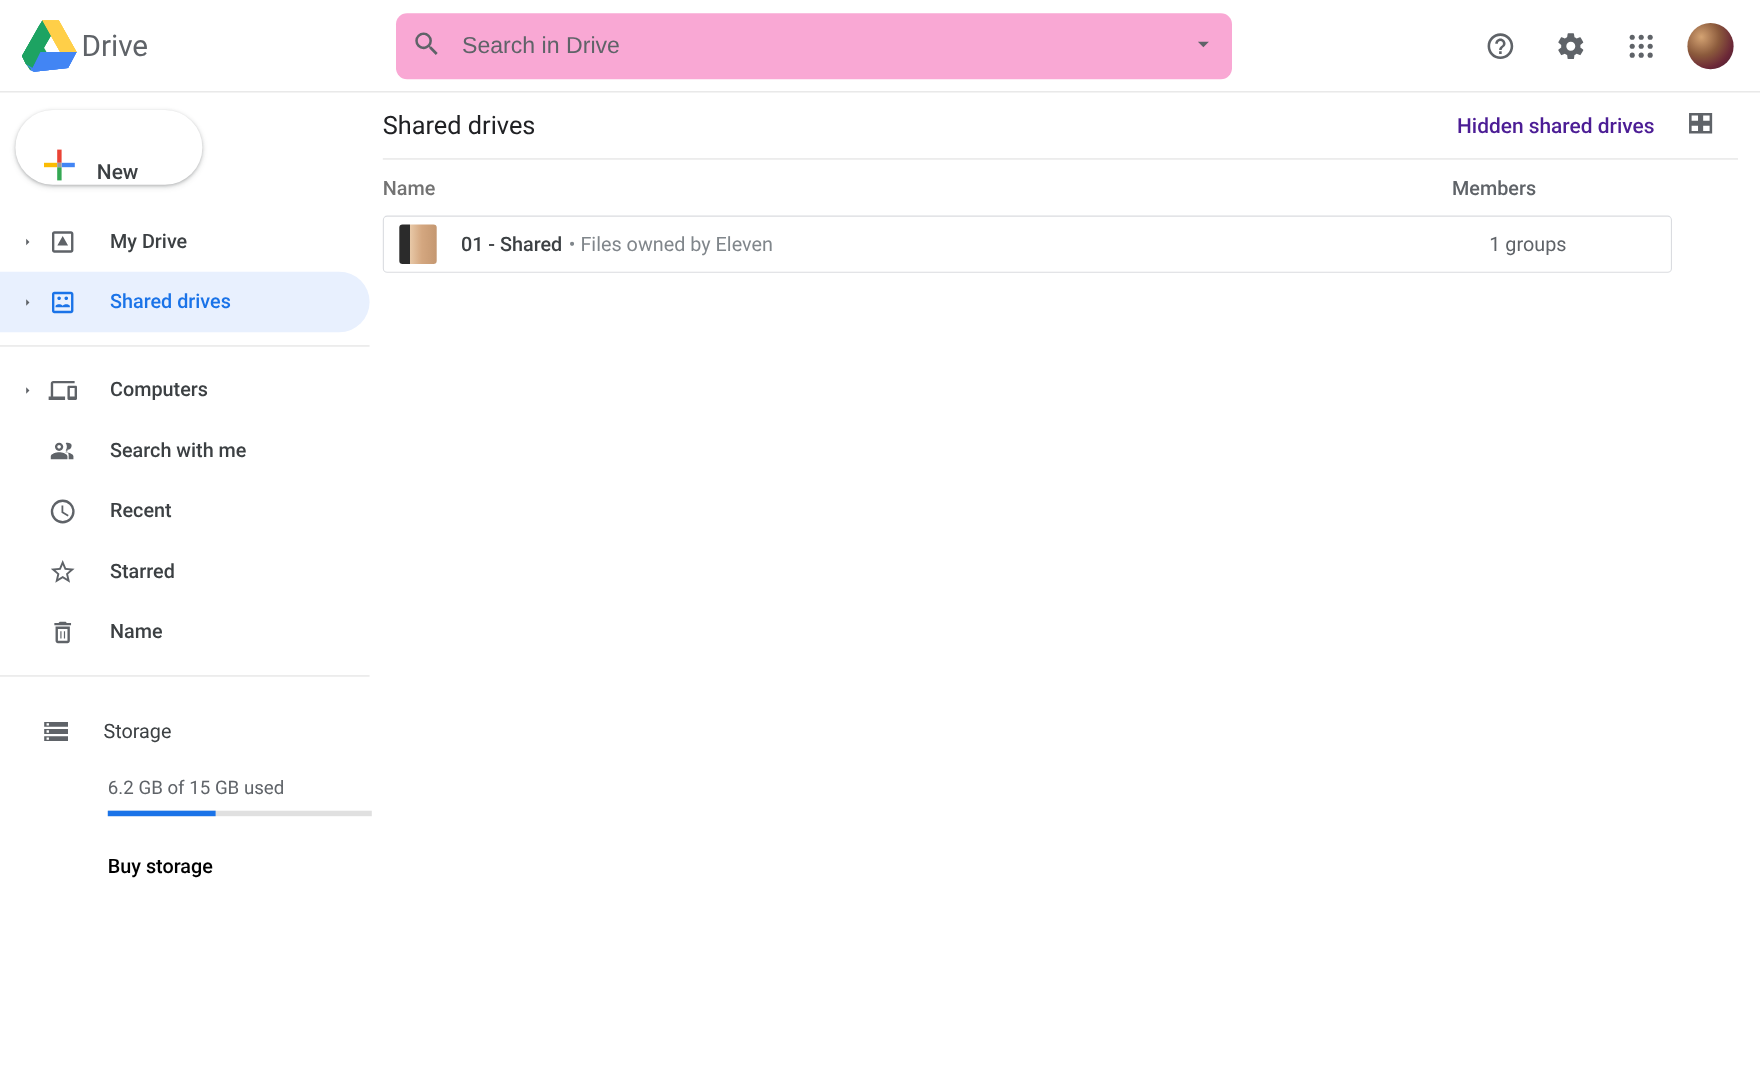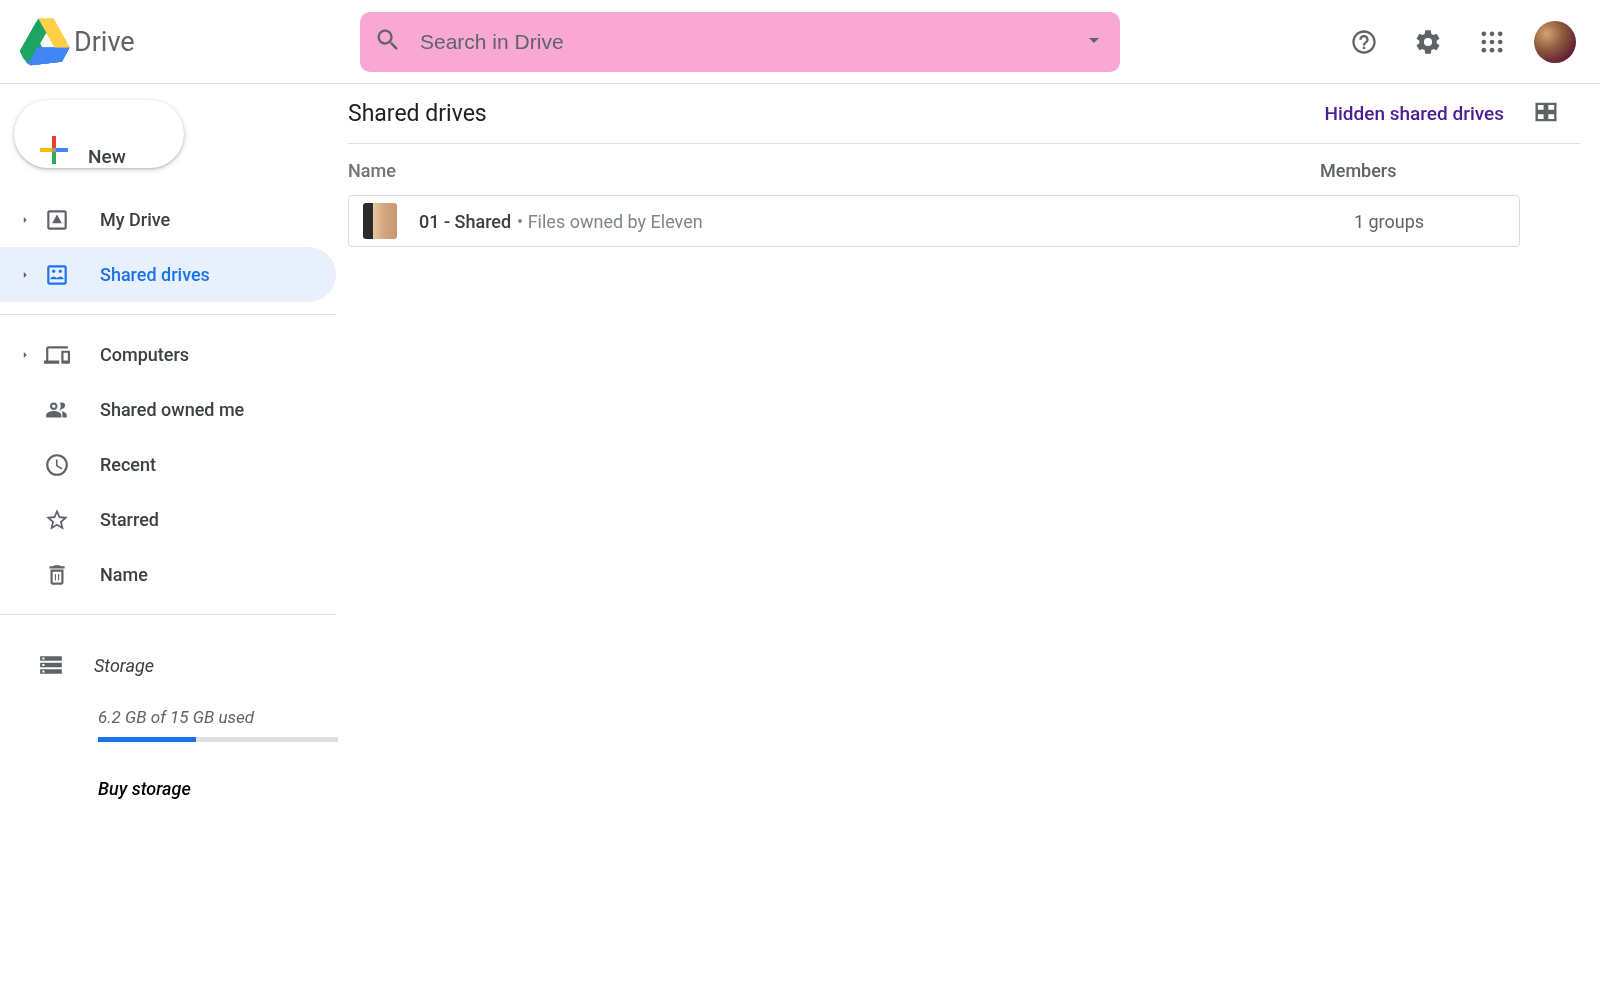--- a/index.html
+++ b/index.html
@@ -121,21 +121,21 @@
   .nav-icon {
     width: 30px;
     display: flex;
     justify-content: center;
     margin-right: 24px;
   }
   .nav-icon svg { width: 26px; height: 26px; fill: #5f6368; }
   .nav-item.active .nav-icon svg { fill: #1a73e8; }
   .nav-label { font-size: 18px; color: #3c4043; font-weight: 500; }
   .nav-item.active .nav-label { color: #1a73e8; }
-  .storage-block { padding: 20px 24px 0 38px; font-style: italic; }
+  .storage-block { padding: 20px 24px 0 38px; }
   .storage-header {
     display: flex;
     align-items: center;
     gap: 30px;
     height: 48px;
   }
   .storage-header svg { width: 26px; height: 26px; fill: #5f6368; }
   .storage-label { font-size: 18px; color: #3c4043; }
   .storage-text {
     font-size: 17px;
@@ -359,21 +359,21 @@
         <span class="nav-label">Computers</span>
       </div>
       <div class="nav-item">
         <span class="expand-slot"></span>
         <span class="nav-icon">
             <svg viewBox="0 0 24 24">
               <path d="M15 8c0-1.66-1.34-3-3-3S9 6.34 9 8s1.34 3 3 3 3-1.34 3-3zm-3 5c-2 0-6 1-6 3v2h12v-2c0-2-4-3-6-3zm6-10c.34 0 .67.03 1 .08C20.17 3.55 21 5.17 21 7v1h2V7c0-2.76-2.24-5-5-5zm0 10c.29 0 .62.02.97.05 1.16.22 2.03.73 2.03 1.95v2h2v-2c0-1.84-2.56-2.82-5-3z" opacity="0"></path>
               <path d="M9 12c1.93 0 3.5-1.57 3.5-3.5S10.93 5 9 5 5.5 6.57 5.5 8.5 7.07 12 9 12zm0-5c.83 0 1.5.67 1.5 1.5S9.83 10 9 10s-1.5-.67-1.5-1.5S8.17 7 9 7zm0 6c-2.33 0-7 1.17-7 3.5V19h14v-2.5c0-2.33-4.67-3.5-7-3.5zm7-1c-.29 0-.62.02-.97.05 1.16.84 1.97 1.97 1.97 3.45V19h4v-2.5c0-2.33-4.67-3.5-7-3.5zm0-1c1.93 0 3.5-1.57 3.5-3.5S17.93 5 16 5c-.54 0-1.04.13-1.5.35.63.89 1 1.98 1 3.15s-.37 2.26-1 3.15c.46.22.96.35 1.5.35z"></path>
             </svg>
           </span>
-        <span class="nav-label">Shared owned me</span>
+        <span class="nav-label">Search with me</span>
       </div>
       <div class="nav-item">
         <span class="expand-slot"></span>
         <span class="nav-icon">
             <svg viewBox="0 0 24 24">
               <path d="M12 2a10 10 0 100 20 10 10 0 000-20zm0 18a8 8 0 110-16 8 8 0 010 16zm.5-13H11v6l5.25 3.15.75-1.23-4.5-2.67V7z"></path>
             </svg>
           </span>
         <span class="nav-label">Recent</span>
       </div>

